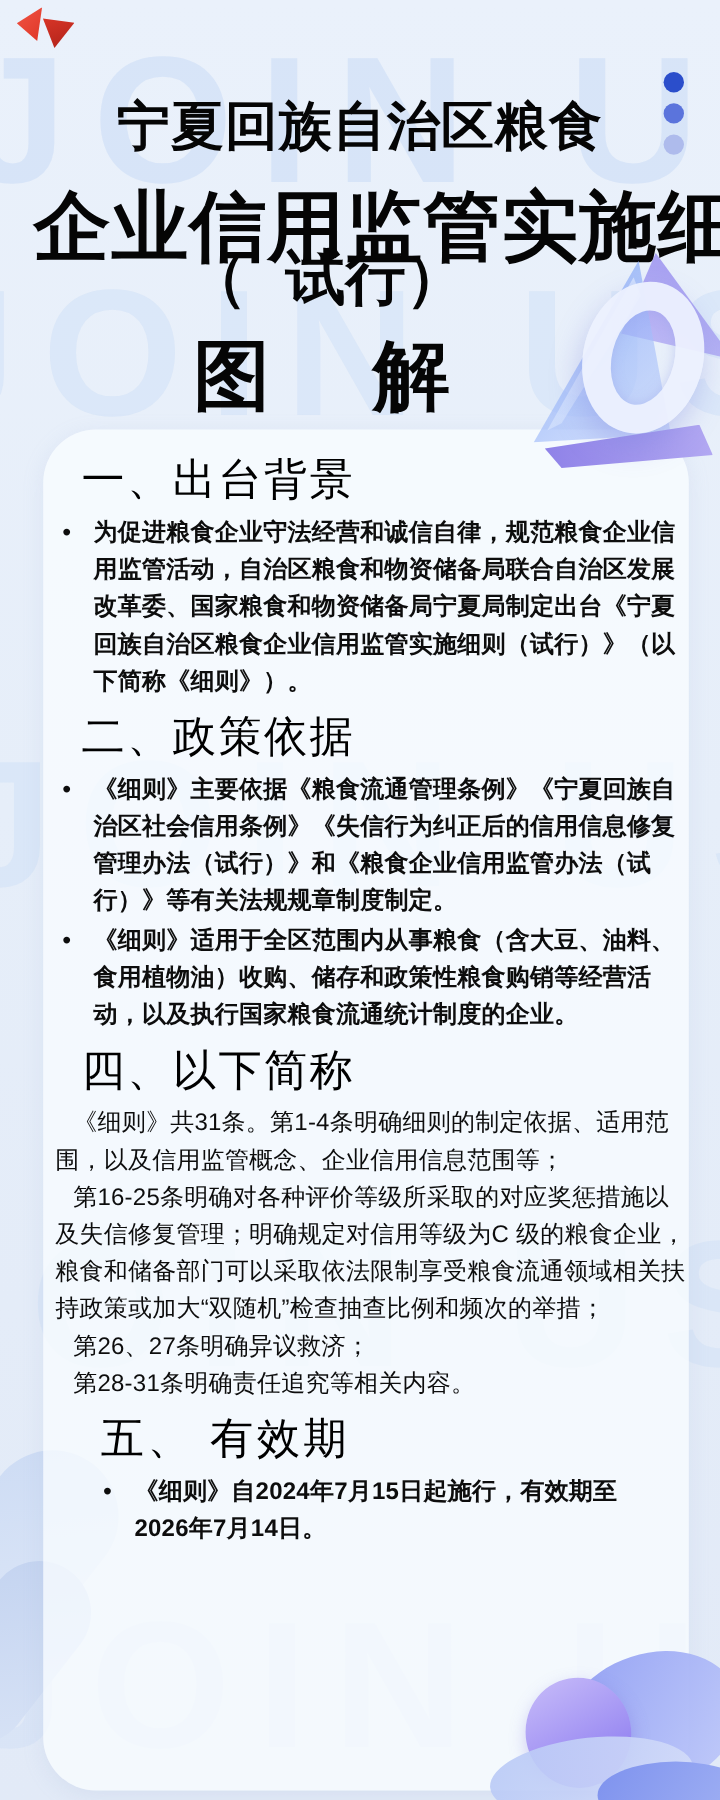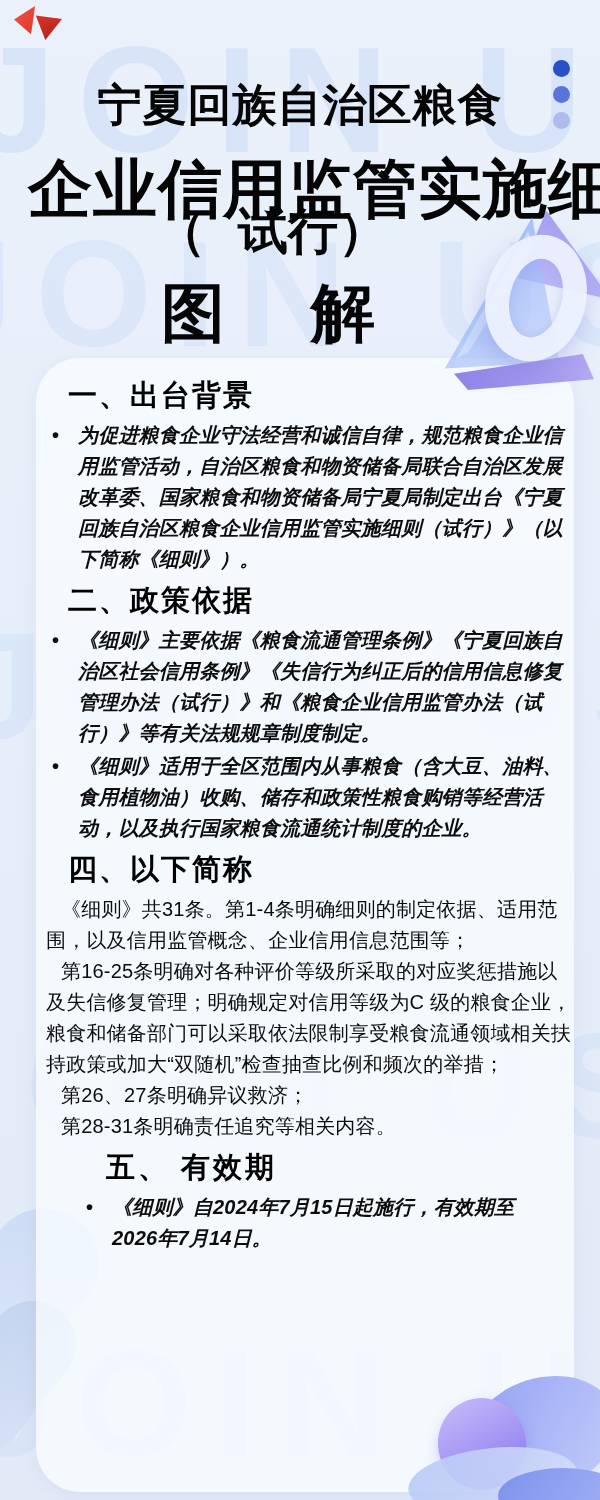--- a/index.html
+++ b/index.html
@@ -60,25 +60,25 @@
   
   .swoosh1{position:absolute;left:-42px;top:1198px;width:110px;height:210px;border-radius:55px;
     transform:rotate(38deg);background:linear-gradient(135deg,#ccdbf4,#e0e9f8);}
   .swoosh2{position:absolute;left:-36px;top:1292px;width:86px;height:170px;border-radius:43px;
     transform:rotate(38deg);background:linear-gradient(135deg,#c3d3f0,#d8e3f6);}
   
   .panel{position:absolute;left:36px;top:358px;width:538px;height:1134px;
     border-radius:44px;background:rgba(249,252,255,0.78);
     box-shadow:0 4px 18px rgba(150,170,210,0.15);}
   .panel-inner{padding:12px 6px 0 6px;color:#0d0d0d;}
-  .sec-h{font-size:29px;font-weight:700;color:#000;margin:6px 0 4px 26px;letter-spacing:2px;}
-  .sec-h.h5x{margin-left:64px;letter-spacing:3px;}
+  .sec-h{font-size:36px;font-weight:400;color:#000;margin:6px 0 4px 26px;letter-spacing:2px;}
+  .sec-h.h5x{margin-left:42px;letter-spacing:3px;}
   .brow{display:flex;margin:0 0 2px 6px;}
   .brow .dot{width:26px;flex:0 0 26px;font-size:20px;font-weight:700;line-height:31px;text-align:left;padding-left:4px;}
-  .brow .txt{width:497px;font-size:20px;line-height:31px;font-weight:600;letter-spacing:0.2px;font-style:italic;}
+  .brow .txt{width:497px;font-size:20px;line-height:31px;font-weight:600;letter-spacing:0.2px;}
   .p4{width:526px;margin:0 0 0 4px;font-size:20px;line-height:31px;font-weight:400;
     text-indent:0.75em;letter-spacing:0.2px;}
   .brow.last{margin-left:40px;}
   .brow.last .txt{width:432px;}
   
   .discs{position:absolute;left:0;top:0;width:600px;height:1500px;pointer-events:none;}
   .disc{position:absolute;border-radius:50%;}
   .disc.big{left:468px;top:1378px;width:150px;height:112px;transform:rotate(-18deg);
     background:linear-gradient(135deg,#8e9cf3,#c2ccfa);opacity:0.95;}
   .disc.mid{left:438px;top:1398px;width:88px;height:92px;transform:rotate(-10deg);

